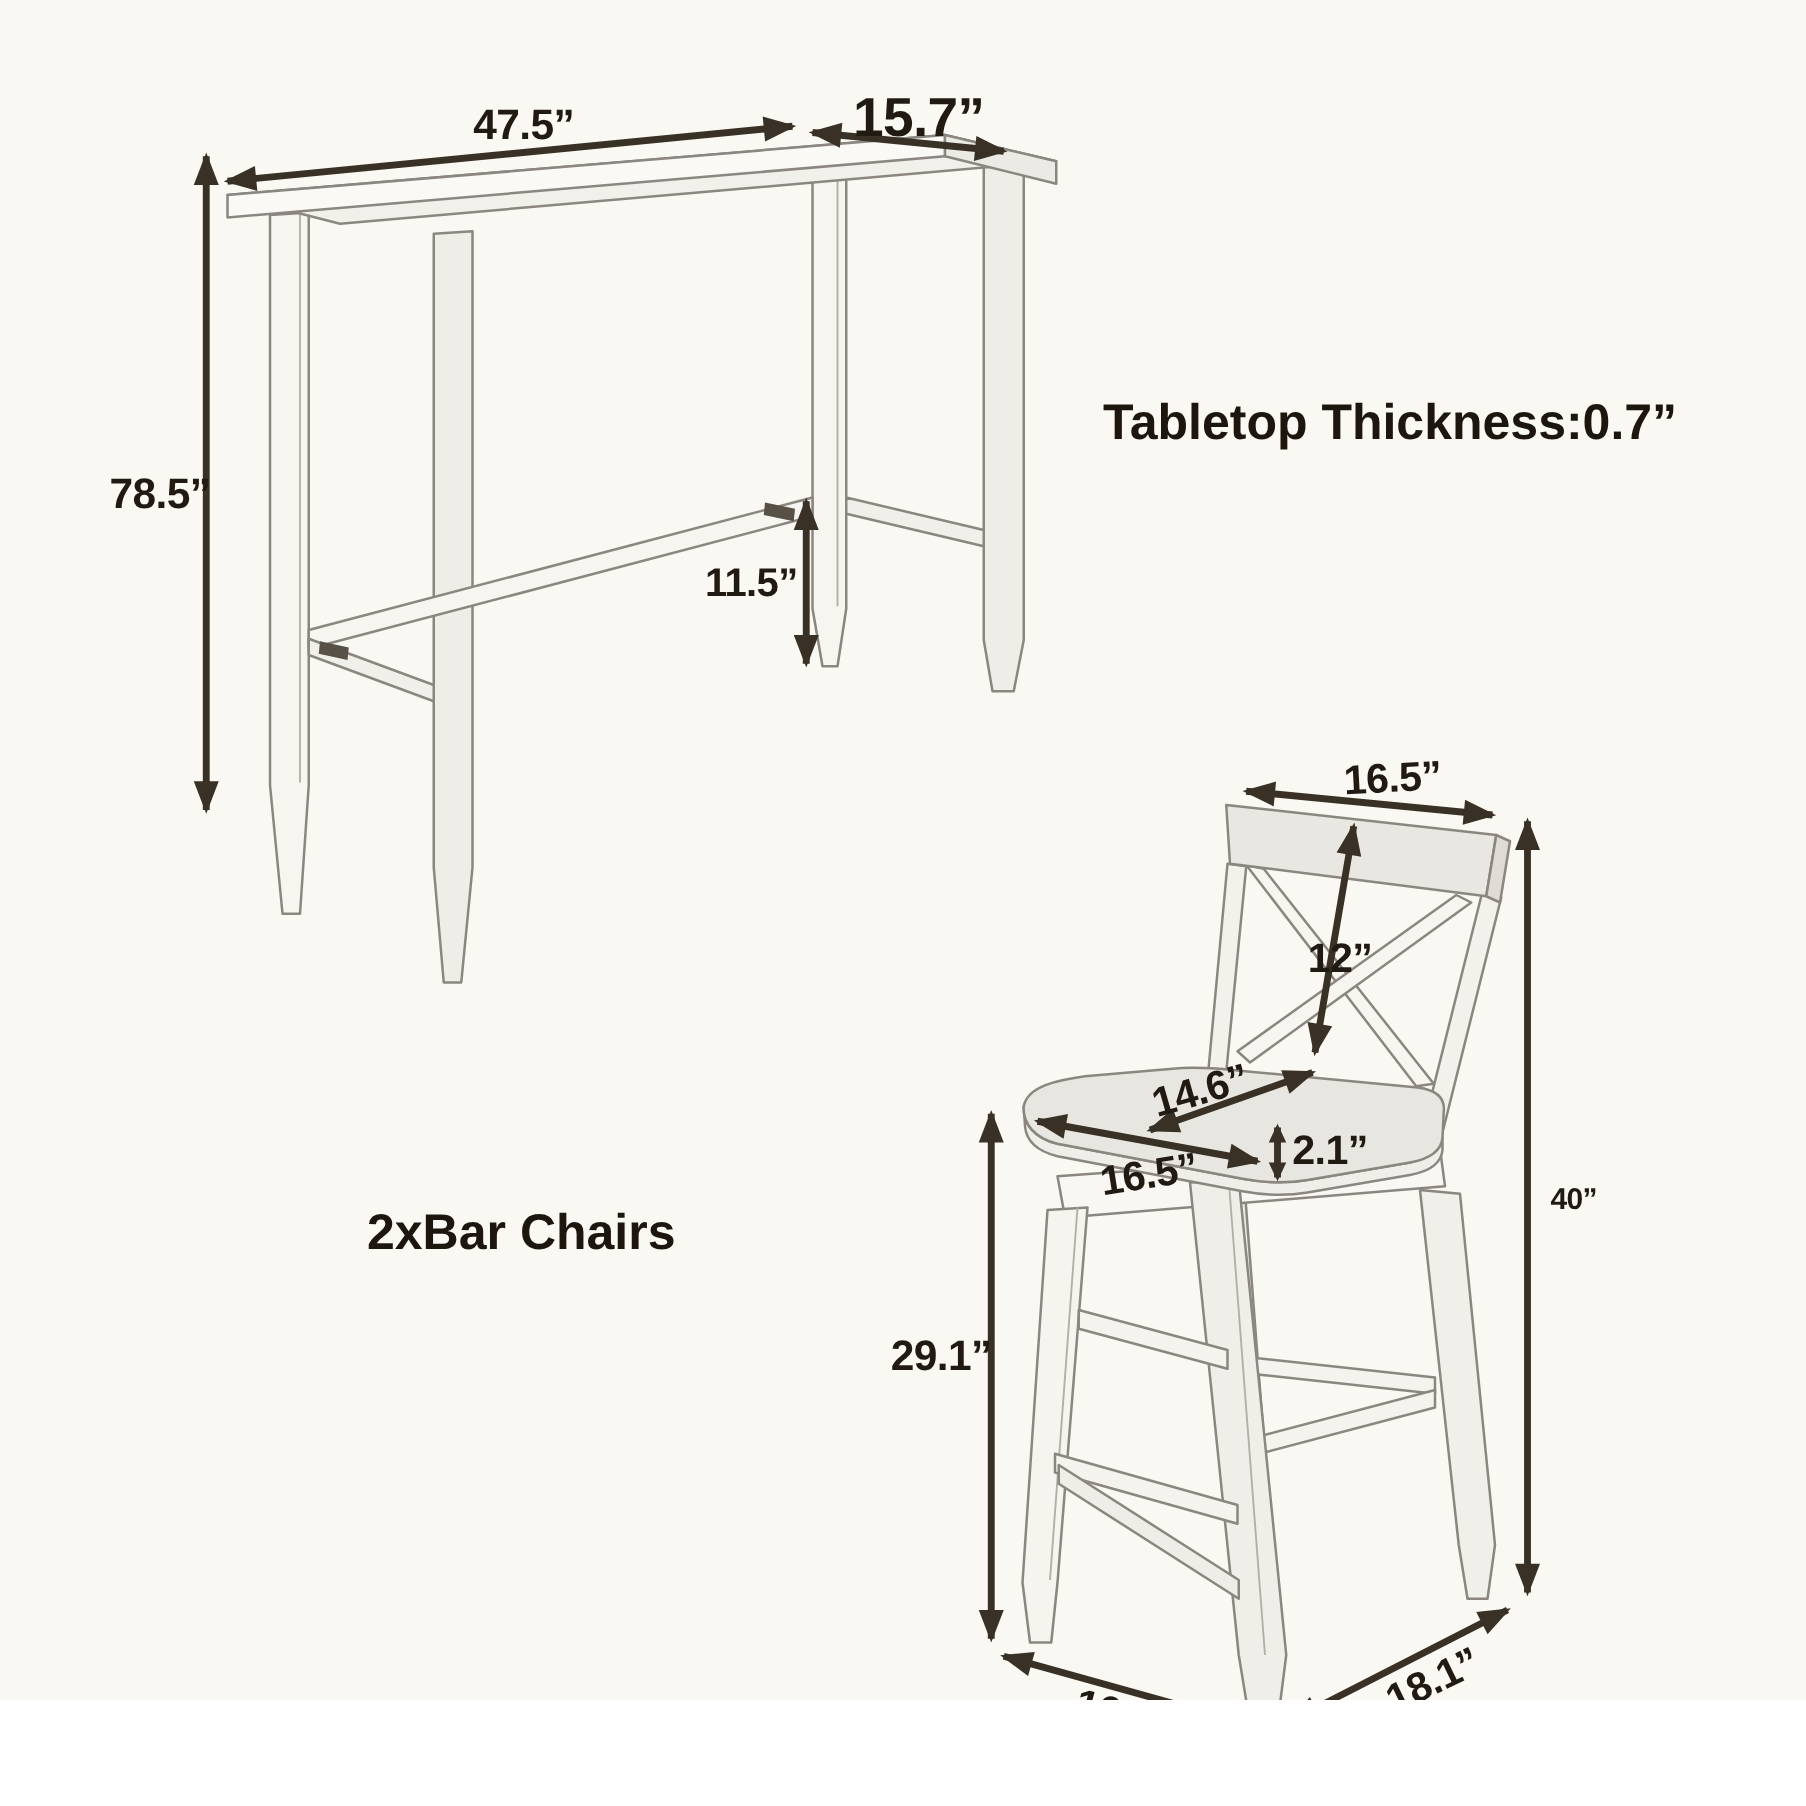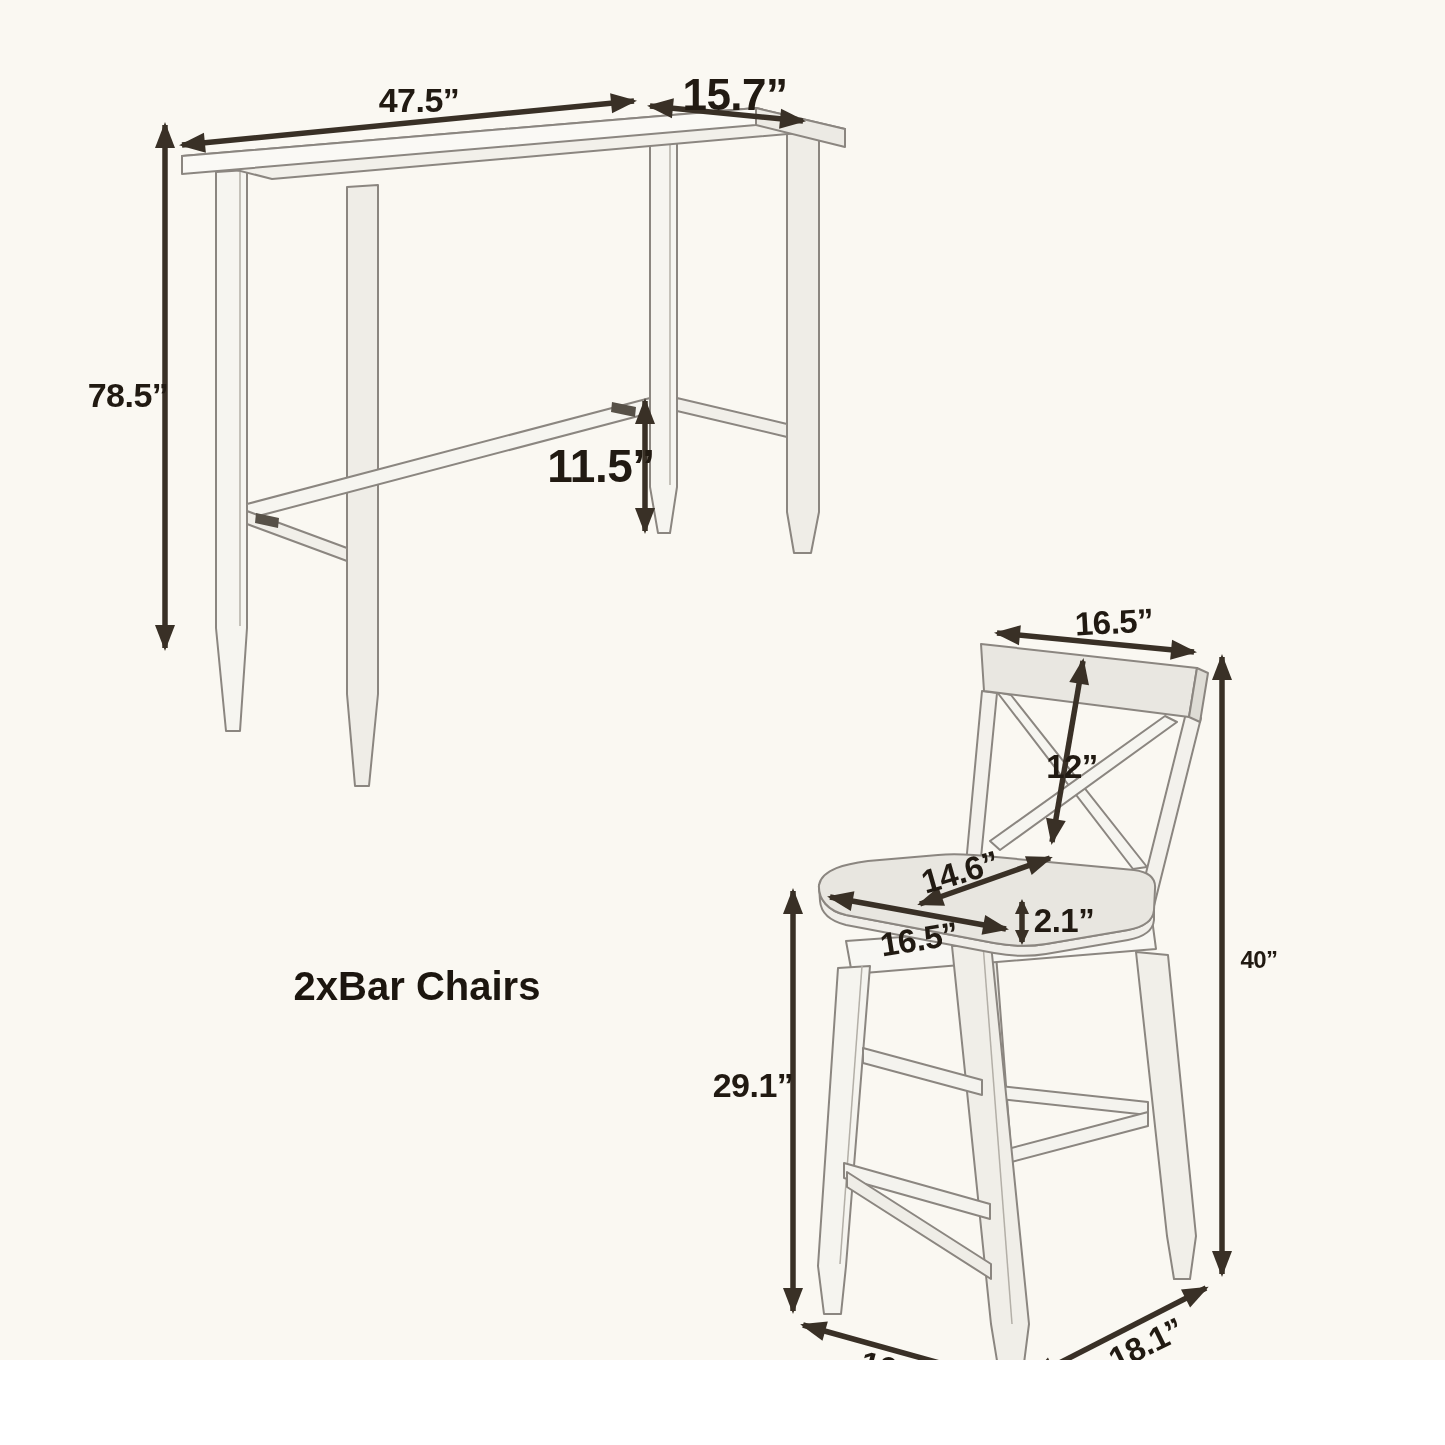--- a/index.html
+++ b/index.html
@@ -115,22 +115,23 @@
       <line class="arrow" x1="830" y1="897" x2="1006" y2="929" marker-start="url(#ah)" marker-end="url(#ah)"></line>
       <line class="arrow" x1="793" y1="891" x2="793" y2="1311" marker-start="url(#ah)" marker-end="url(#ah)"></line>
       <line class="arrow" x1="803" y1="1325" x2="997" y2="1379" marker-start="url(#ah)" marker-end="url(#ah)"></line>
       <line class="arrow" x1="1032" y1="1377" x2="1206" y2="1288" marker-start="url(#ah)" marker-end="url(#ah)"></line>
     </g>
   </svg>
 
   <div class="dim" style="left:419px;top:100px;font-size:34px;">47.5”</div>
   <div class="dim" style="left:735px;top:95px;font-size:44px;">15.7”</div>
   <div class="dim" style="left:128px;top:395px;font-size:34px;">78.5”</div>
-  <div class="dim" style="left:601px;top:466px;font-size:46px;">11.5”</div>
+  <div class="dim" style="left:601px;top:466px;font-size:32px;">11.5”</div>
 
+  <div class="note" style="left:1112px;top:338px;">Tabletop Thickness:0.7”</div>
   <div class="note" style="left:417px;top:986px;">2xBar Chairs</div>
 
   <div class="dim" style="left:1114px;top:622px;--r:-3deg;">16.5”</div>
   <div class="dim" style="left:1072px;top:766px;">12”</div>
   <div class="dim" style="left:960px;top:872px;--r:-16deg;">14.6”</div>
   <div class="dim" style="left:1064px;top:920px;">2.1”</div>
   <div class="dim" style="left:919px;top:939px;--r:-9deg;">16.5”</div>
   <div class="dim" style="left:1259px;top:960px;font-size:24px;">40”</div>
   <div class="dim" style="left:753px;top:1085px;font-size:34px;">29.1”</div>
   <div class="dim" style="left:886px;top:1368px;--r:15deg;">16”</div>

